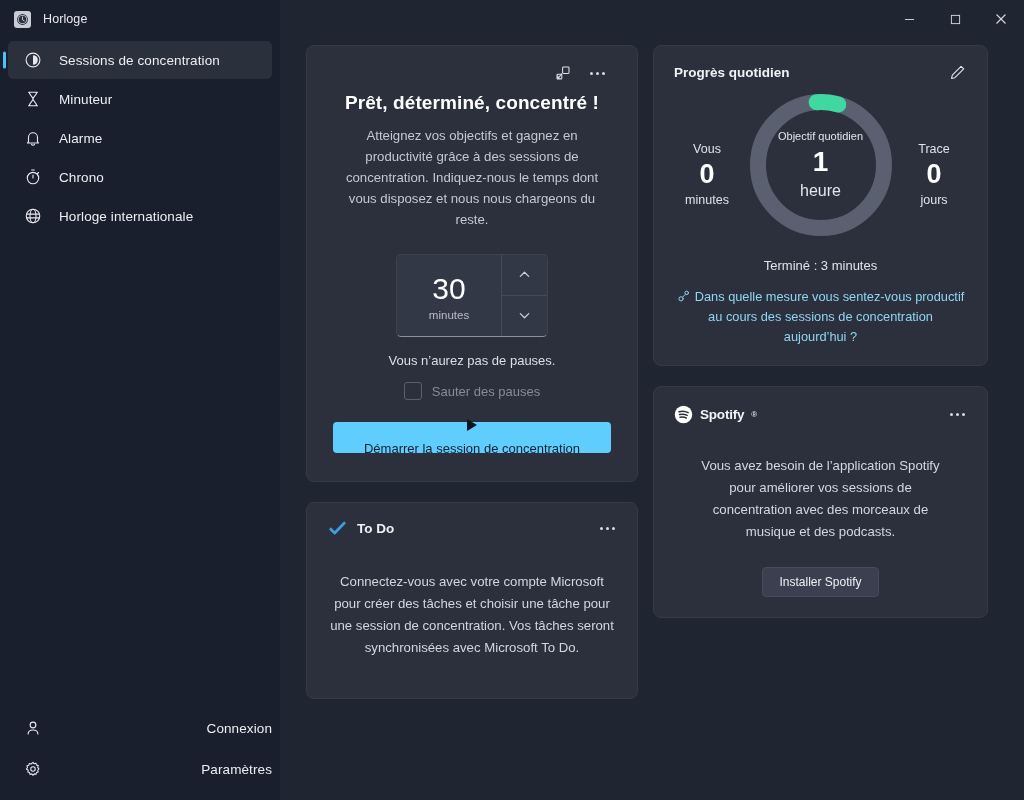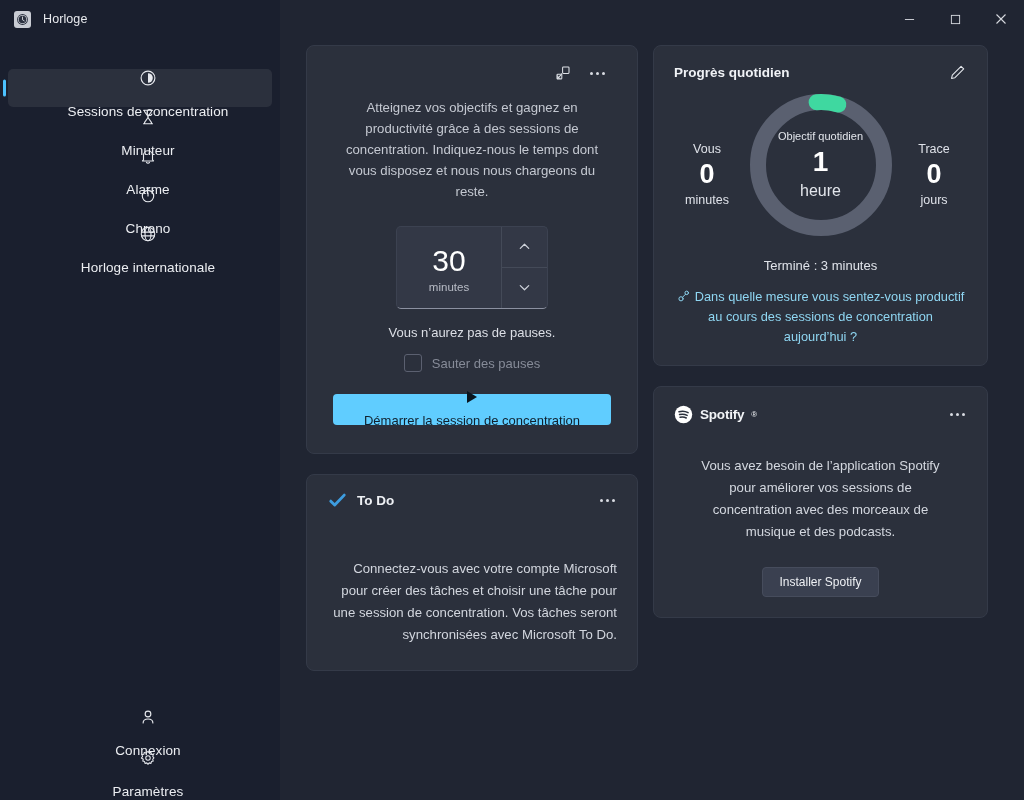--- a/index.html
+++ b/index.html
@@ -17,21 +17,20 @@
   }
 
   
   .sidebar {
     width: 280px; height: 800px;
     background: #1a1f2e;
     display: flex; flex-direction: column;
     flex: 0 0 280px;
     position: relative;
     z-index: 2;
-    gap: 28px;
   }
   .titlebar-app {
     height: 38px;
     display: flex; align-items: center;
     padding-left: 14px;
     gap: 12px;
   }
   .app-icon {
     width: 17px; height: 17px;
     border-radius: 3px;
@@ -46,21 +45,20 @@
   .nav-top { margin-top: 2px; }
   .nav-item {
     position: relative;
     height: 38px;
     margin: 1px 8px;
     border-radius: 5px;
     display: flex; align-items: center;
     padding-left: 16px;
     gap: 17px;
     cursor: default;
-    flex-direction: column;
   }
   .nav-item.active { background: #2b303d; }
   .nav-item.active::before {
     content: "";
     position: absolute;
     left: -5px; top: 50%;
     transform: translateY(-50%);
     width: 3px; height: 17px;
     border-radius: 2px;
     background: #4cc2ff;
@@ -207,22 +205,22 @@
   }
 
   
   .todo-card { padding: 14px 16px 20px; min-height: 197px; }
   .todo-head { display: flex; align-items: center; height: 22px; gap: 7px; }
   .todo-brand { display: flex; align-items: center; gap: 10px; padding-left: 5px; }
   .todo-check svg { display: block; }
   .todo-name { font-size: 13.5px; font-weight: bold; color: #eef0f4; }
   .todo-head .tool-btn { margin-left: auto; }
   .todo-body {
-    margin-top: 47px;
-    text-align: right;
+    margin-top: 32px;
+    text-align: center;
     font-size: 13.2px; line-height: 22px;
     color: #d2d6de;
     padding: 0 4px;
   }
 
   
   .prog-card { padding: 13px 16px 18px; }
   .prog-head { display: flex; align-items: center; }
   .prog-title { font-size: 13.5px; font-weight: bold; color: #f0f2f6; padding-left: 4px; }
   .prog-head .tool-btn { margin-left: auto; color: #e4e7ec; }
@@ -428,20 +426,21 @@
           </div>
           <div class="tool-btn">
             <span class="dots">
                 <i></i>
                 <i></i>
                 <i></i>
               </span>
           </div>
         </div>
 
+        <div class="focus-heading">Prêt, déterminé, concentré !</div>
         <div class="focus-sub">Atteignez vos objectifs et gagnez en productivité grâce à des sessions de concentration. Indiquez-nous le temps dont vous disposez et nous nous chargeons du reste.</div>
 
         <div class="stepper-wrap">
           <div class="stepper">
             <div class="stepper-val">
               <div class="stepper-num">30</div>
               <div class="stepper-unit">minutes</div>
             </div>
             <div class="stepper-btns">
               <div class="sbtn">

